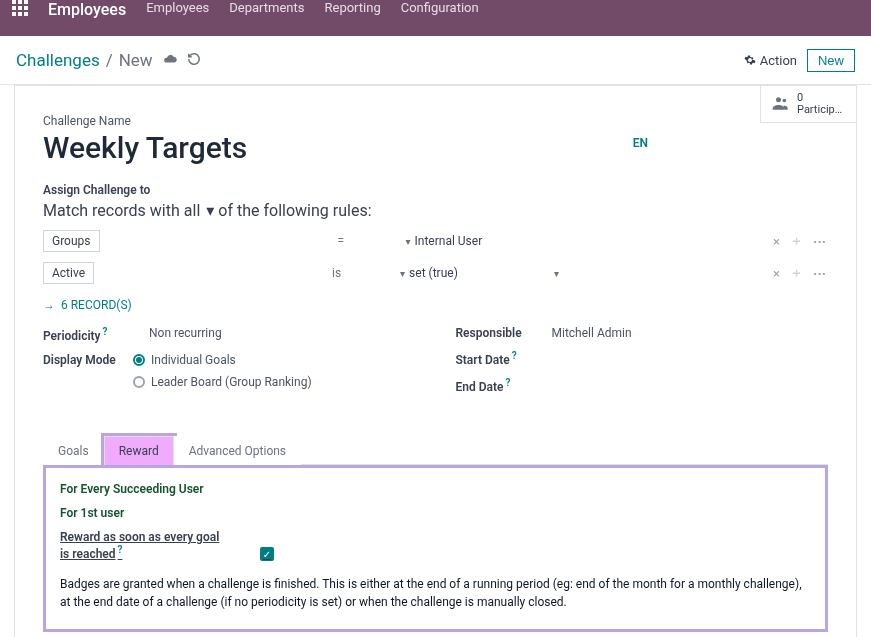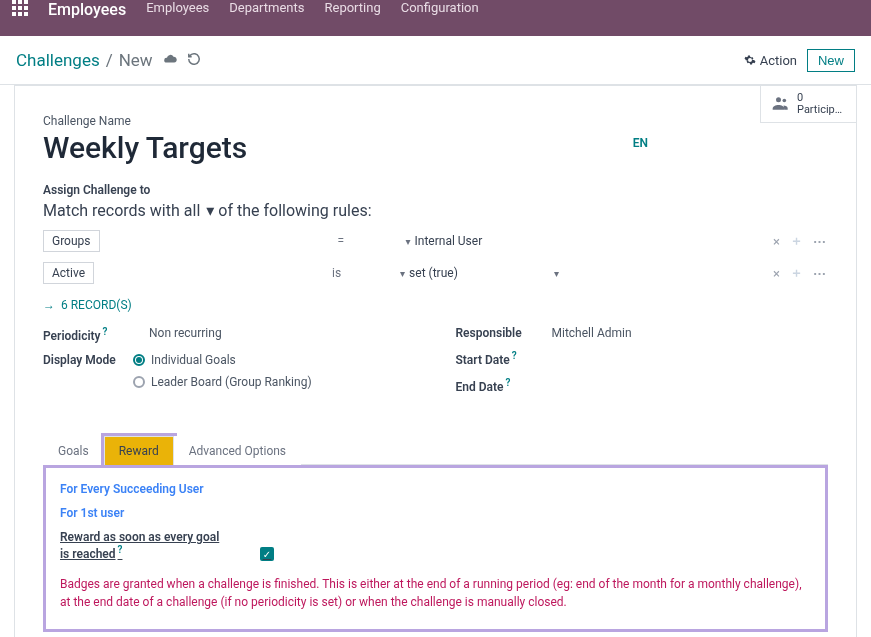--- a/index.html
+++ b/index.html
@@ -55,28 +55,28 @@
   .field-row .lbl { width: 90px; font-weight: 600; color: #374151; }
   .field-row .val { color: #4b5563; margin-left: 16px; }
   .help-q { color: #017e84; font-size: 10px; vertical-align: super; margin-left: 2px; cursor: help; }
   .radio-item { display: flex; align-items: center; gap: 6px; margin-bottom: 8px; font-size: 12px; color: #4b5563; }
   .radio-dot { width: 12px; height: 12px; border-radius: 50%; border: 2px solid #017e84; display: inline-flex; align-items: center; justify-content: center; }
   .radio-dot.checked::after { content:""; width:6px; height:6px; background:#017e84; border-radius:50%; }
   .radio-dot.unchecked { border-color: #9ca3af; }
   
   .tabs { display: flex; border-bottom: 1px solid #dee2e6; margin: 18px 28px 0 28px; gap: 0; }
   .tab { padding: 7px 14px; font-size: 12px; color: #6b7280; border: 1px solid transparent; border-bottom: none; cursor: pointer; position: relative; top: 1px; background: #fff; }
-  .tab.active { border-color: #dee2e6; color: #374151; background: #eab308; outline: 3px solid #b9a5e0; outline-offset: 0; }
+  .tab.active { border-color: #dee2e6; color: #374151; background: #f0abfc; outline: 3px solid #b9a5e0; outline-offset: 0; }
   
   .tab-content { margin: 0 28px 18px 28px; border: 3px solid #b9a5e0; border-top: 3px solid #b9a5e0; padding: 14px 14px 18px 14px; }
-  .reward-field { font-size: 12px; font-weight: 600; color: #3b82f6; margin-bottom: 10px; max-width: 160px; }
+  .reward-field { font-size: 12px; font-weight: 600; color: #14532d; margin-bottom: 10px; max-width: 160px; }
   .reward-row { display: flex; align-items: flex-end; gap: 40px; font-size: 12px; text-decoration: underline; }
   .reward-row .lbl { font-weight: 600; color: #374151; max-width: 160px; }
   .checkbox { width: 14px; height: 14px; background: #017e84; display: inline-flex; align-items: center; justify-content: center; color:#fff; font-size:10px; border-radius:2px; }
-  .reward-note { font-size: 12px; color: #be185d; margin-top: 14px; line-height: 1.5; }
+  .reward-note { font-size: 12px; color: #0f172a; margin-top: 14px; line-height: 1.5; }
 </style>
 </head>
 <body>
 
 <div class="topbar">
   <div class="apps-icon">
     <span></span>
       <span></span>
       <span></span>
       <span></span>

